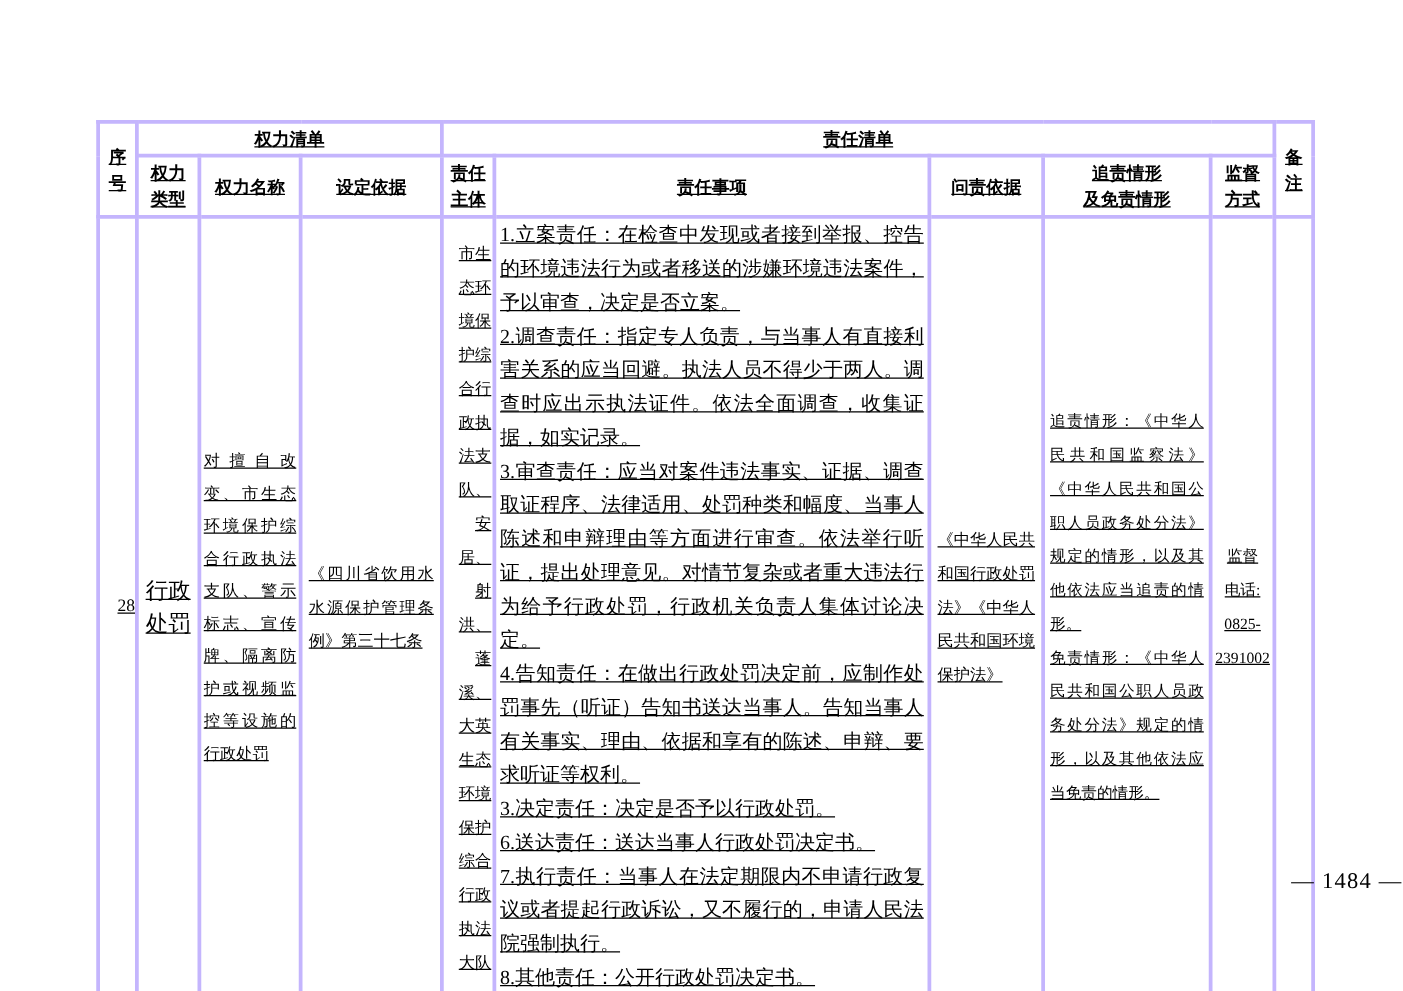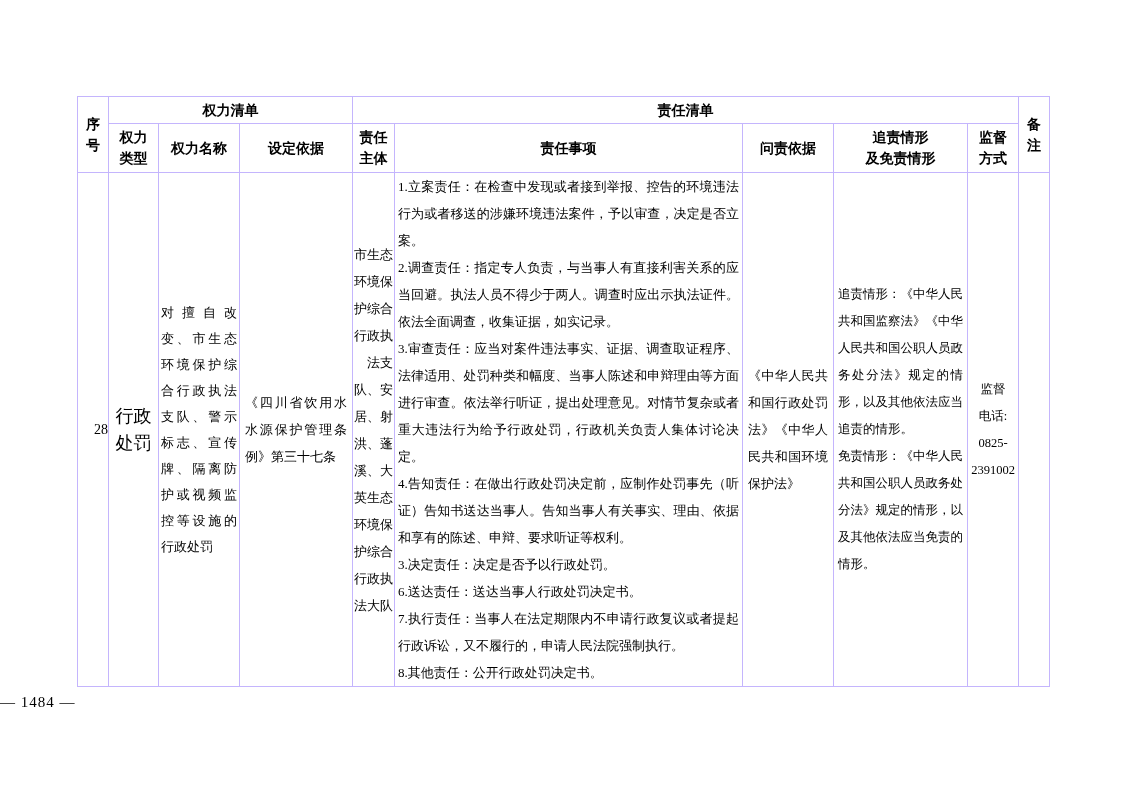--- a/index.html
+++ b/index.html
@@ -14,23 +14,24 @@
   }
   table.doc-table {
     position: absolute;
     left: 77px;
     top: 96px;
     width: 972px;
     border-collapse: collapse;
     table-layout: fixed;
   }
   .doc-table td {
-    border: 1px solid #c4b5fd;
+    border: 3px solid #c4b5fd;
     vertical-align: middle;
     overflow: hidden;
+    text-decoration: underline;
   }
   tr.hrow1 { height: 27px; }
   tr.hrow2 { height: 49px; margin-top: 28px; }
   tr.drow  { height: 505px; }
   .hdr {
     font-family: "Liberation Sans", sans-serif;
     font-weight: bold;
     font-size: 14px;
     text-align: center;
     line-height: 21px;
@@ -45,43 +46,43 @@
   .cell-setting-basis {
     font-size: 13px; line-height: 27px;
     text-align: justify; padding: 0 5px;
   }
   .cell-duty-subject {
     font-size: 13px; line-height: 27px;
     text-align: right; padding: 0 1px;
   }
   .cell-duty-items { padding: 0 3px; }
   .cell-duty-items p {
-    font-size: 13px; line-height: 27px;
+    font-size: 16px; line-height: 27px;
     text-align: justify;
   }
   .cell-accountability {
     font-size: 13px; line-height: 27px;
     text-align: justify; padding: 0 5px;
   }
   .cell-liability { padding: 0 4px; }
   .cell-liability p {
     font-size: 12.5px; line-height: 27px;
     text-align: justify;
   }
   .cell-supervision {
     font-size: 12.5px; line-height: 27px;
     text-align: center;
   }
   .page-footer {
     position: absolute;
     top: 694px;
     left: 0;
     width: 100%;
-    text-align: left;
-    font-size: 15px;
+    text-align: right;
+    font-size: 18px;
     letter-spacing: 1px;
     font-family: "Liberation Serif", serif;
   }
 </style>
 </head>
 <body>
 
 <table class="doc-table">
   <colgroup>
     <col style="width:31px">

